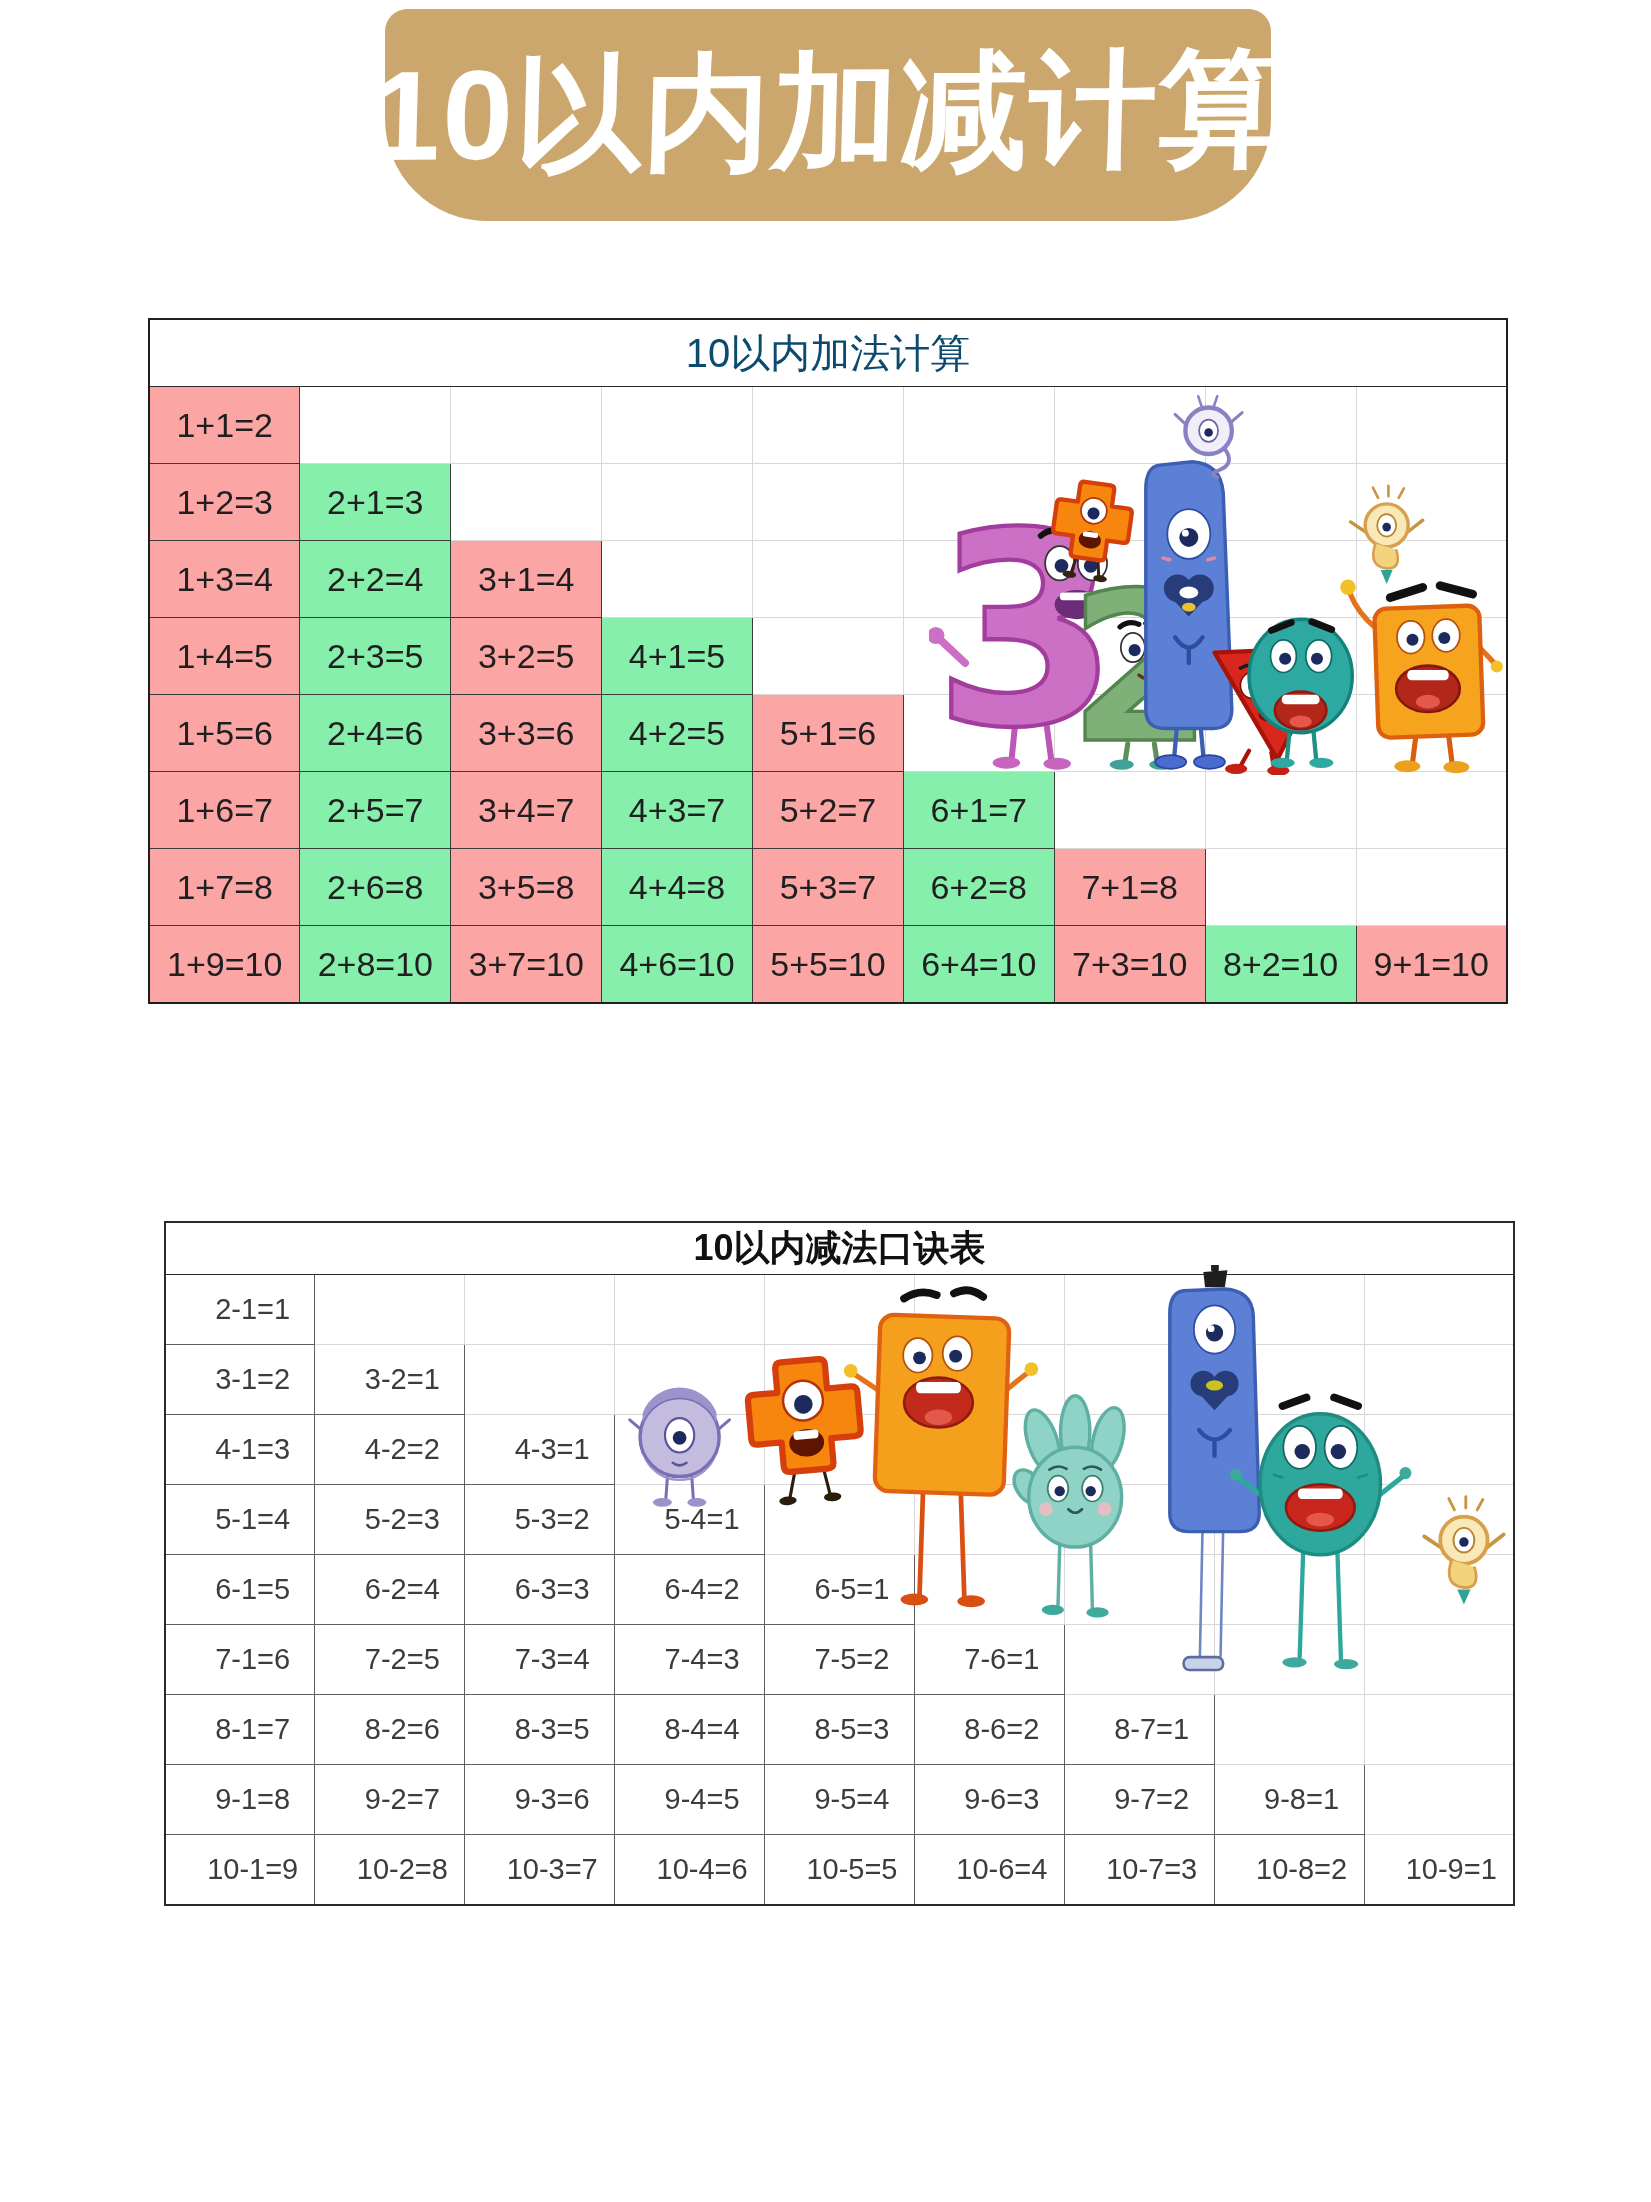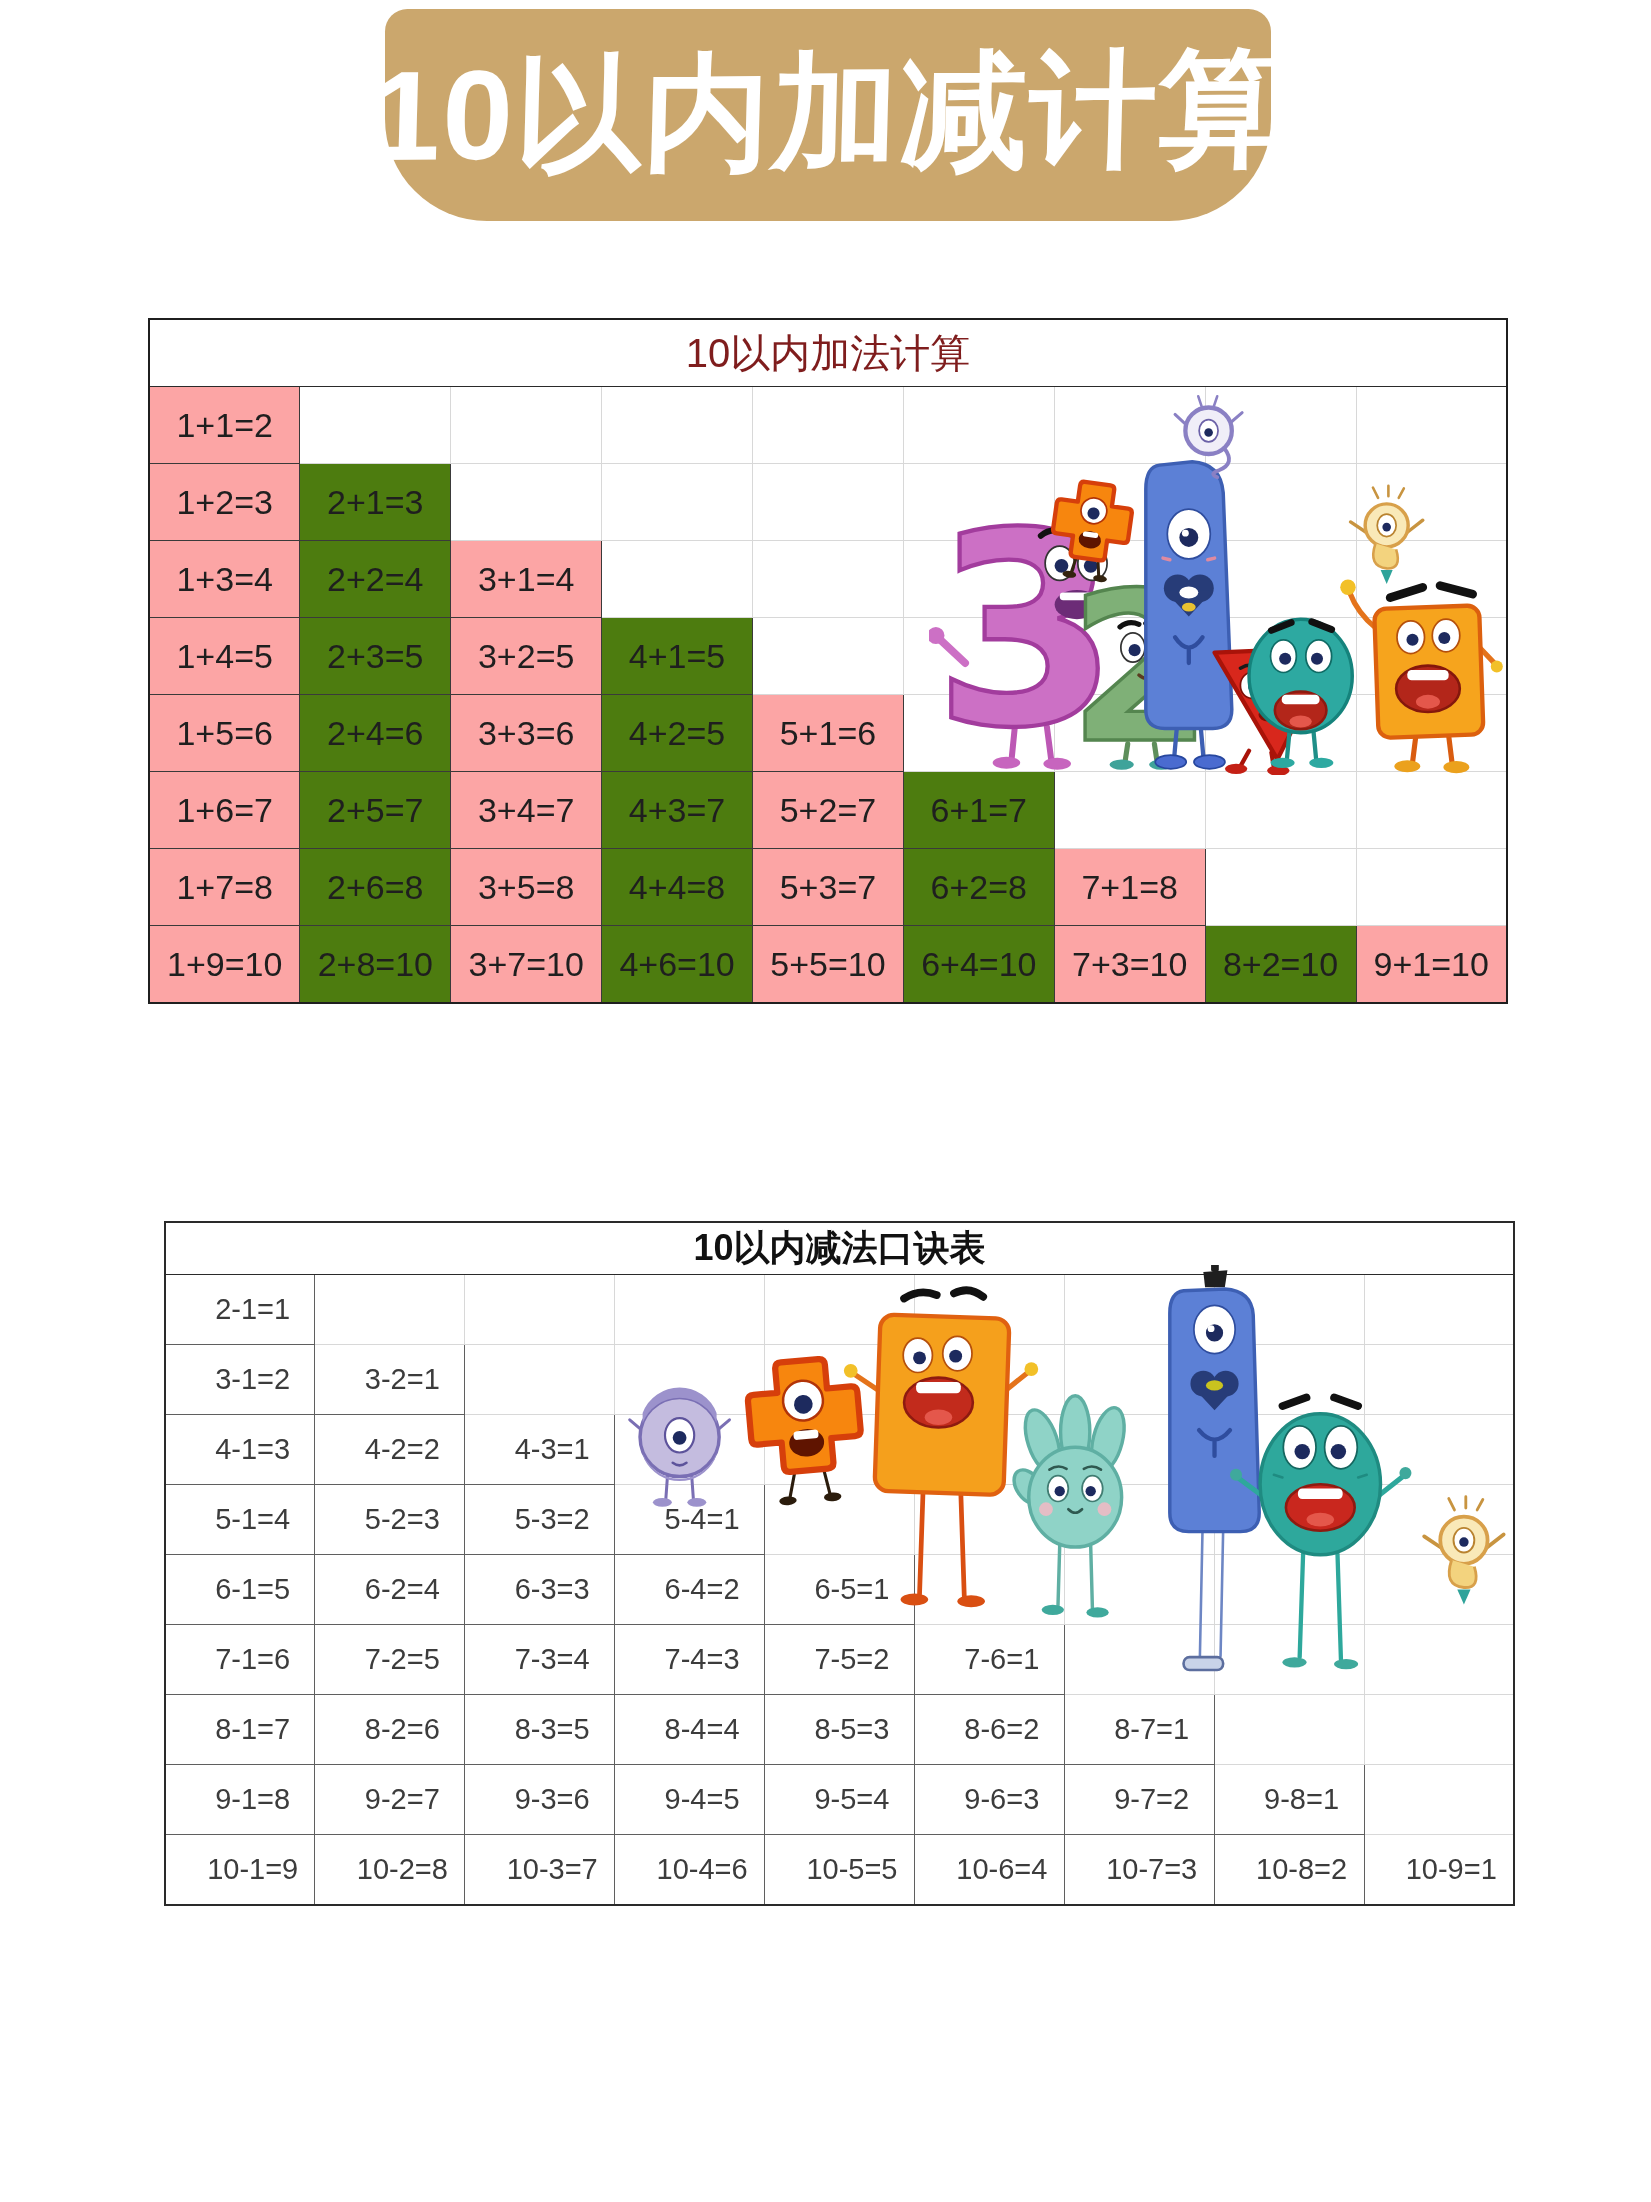--- a/index.html
+++ b/index.html
@@ -15,23 +15,23 @@
   }
   .banner-title{
     color:#ffffff;font-size:127px;font-weight:bold;letter-spacing:1.7px;
     transform:skewX(-2deg) rotate(-0.5deg);white-space:nowrap;
   }
   
   table.calc{position:absolute;border-collapse:collapse;table-layout:fixed;background:#ffffff;}
   table.calc td{text-align:center;vertical-align:middle;overflow:hidden;}
   .t-add{left:148px;top:318px;width:1360px;border:2.6px solid #1f1f1f;}
   .t-sub{left:164px;top:1221px;width:1351px;border:2.6px solid #2a2a2a;}
-  .t-add td.ttl{height:64px;font-size:40px;font-weight:400;color:#7f1d1d;border-bottom:1.7px solid #2a2a2a;}
+  .t-add td.ttl{height:64px;font-size:40px;font-weight:400;color:#0c4a6e;border-bottom:1.7px solid #2a2a2a;}
   .t-sub td.ttl{height:46px;font-size:36px;font-weight:bold;color:#111111;border-bottom:1.7px solid #2a2a2a;}
-  .t-add td.filled{height:74px;font-size:34px;color:#1f1f1f;border:1.7px solid #3a3a3a;background:#4d7c0f;}
+  .t-add td.filled{height:74px;font-size:34px;color:#1f1f1f;border:1.7px solid #3a3a3a;background:#86efac;}
   .t-add td.filled.shaded{background:#fca5a5;}
   .t-add td.empty{height:74px;border:0.9px solid #d8d8d8;background:#ffffff;}
   .t-sub td.filled{height:67px;font-size:29px;color:#3c3c3c;border:1.7px solid #5f5f5f;background:#ffffff;padding-left:26px;}
   .t-sub td.empty{height:67px;border:0.9px solid #d8d8d8;background:#ffffff;}
   
   .figs{position:absolute;pointer-events:none;z-index:5;}
   #figs-add{left:929px;top:379px;width:585px;height:396px;}
   #figs-sub{left:585px;top:1265px;width:946px;height:430px;}
   .fig-glyph{font-family:"DejaVu Sans",sans-serif;font-weight:bold;}
 </style>

